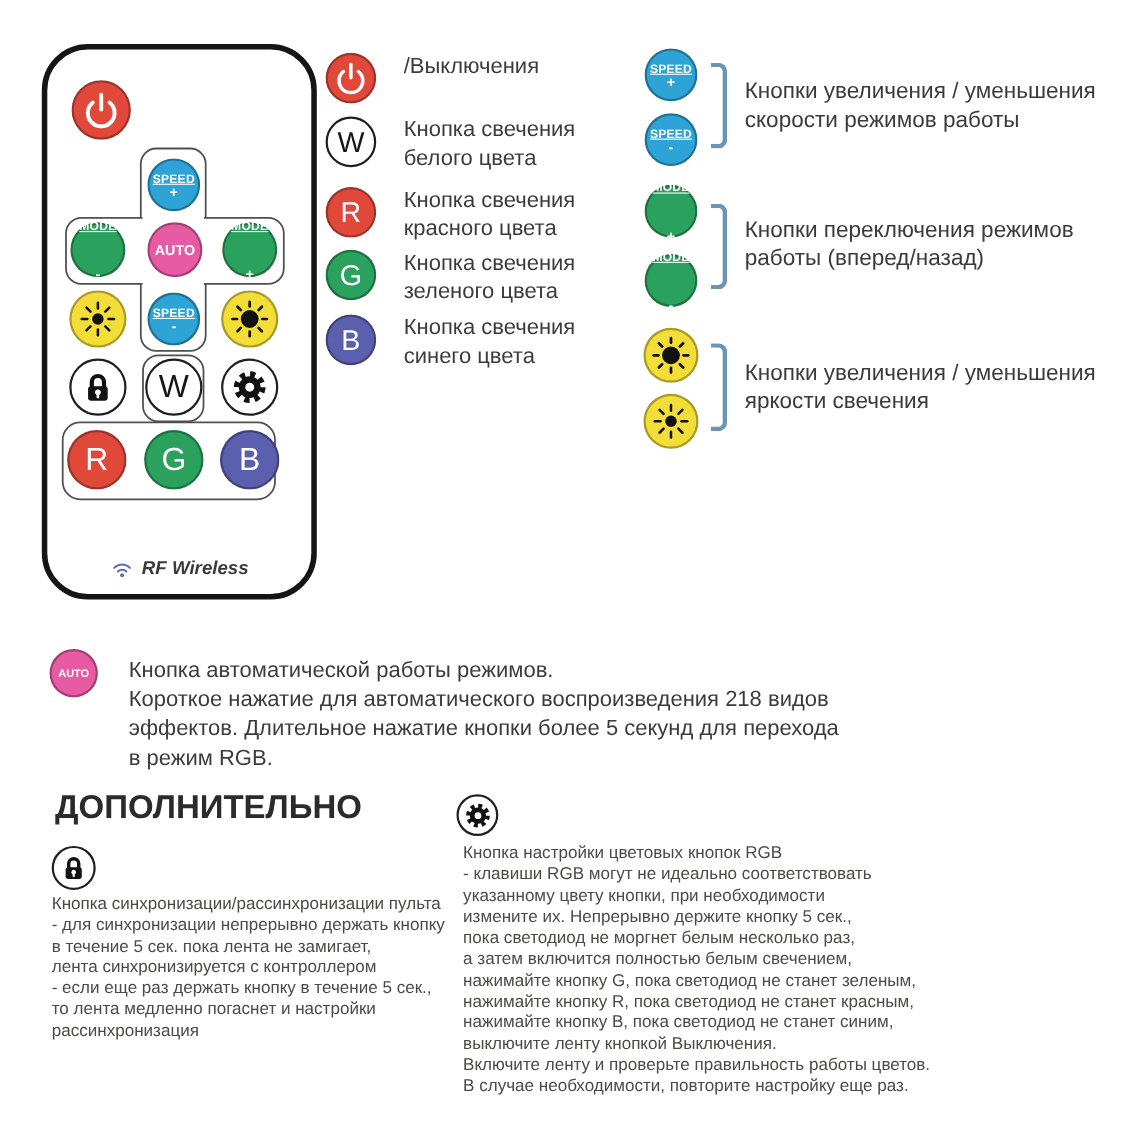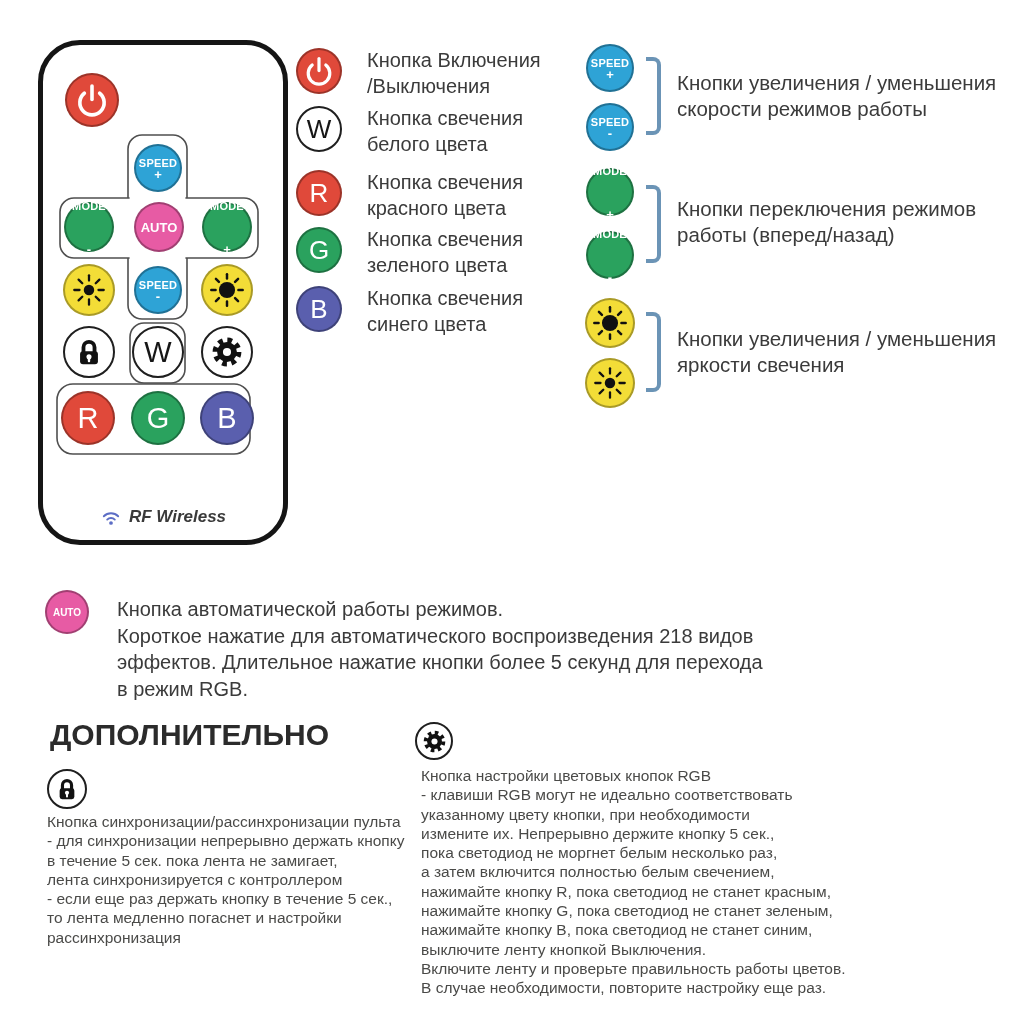--- a/index.html
+++ b/index.html
@@ -11,21 +11,21 @@
   .abs{position:absolute;}
   .circle{border-radius:50%;display:flex;flex-direction:column;align-items:center;justify-content:center;box-sizing:border-box;}
   .cb{border:2px solid rgba(0,0,0,0.30);}          
   .wb{background:#fff;border:2.5px solid #1f1f1f;} 
   .bg-red{background:var(--c-red,#e0493a);}
   .bg-blue{background:var(--c-blue,#2ea3d6);}
   .bg-green{background:var(--c-green,#2aa25e);gap:32px;}
   .bg-pink{background:var(--c-pink,#e75ba4);}
   .bg-yellow{background:var(--c-yellow,#f3dd37);}
   .bg-violet{background:var(--c-violet,#5a5fae);}
-  .l1{font-size:11px;font-weight:600;color:#fff;line-height:12px;letter-spacing:.2px;}
+  .l1{font-size:11px;font-weight:600;color:#fff;line-height:12px;letter-spacing:.2px;text-decoration:underline;}
   .l2{font-size:13px;font-weight:700;color:#fff;line-height:11px;}
   .letterW{color:#161616;font-size:29px;font-weight:400;}
   .letterC{color:#fff;font-size:29px;font-weight:500;}
   .legend-text{font-size:20px;line-height:26px;color:var(--c-text,#3b3b3b);white-space:nowrap;}
   .para{font-size:15.5px;line-height:19.3px;color:#4a4a48;white-space:nowrap;}
   .bracket{width:15px;box-sizing:border-box;border:4px solid var(--c-bracket,#6b94b6);border-left:none;border-radius:0 8px 8px 0;}
   .remote{
     left:38px;top:40px;width:250px;height:505px;box-sizing:border-box;
     border:5px solid #151515;border-radius:42px;background:#fff;
   }
@@ -176,21 +176,20 @@
     <span class="rf-label">RF Wireless</span>
   </div>
 </div>
 
 <div class="abs circle cb bg-red" style="left:296px;top:48px;width:46px;height:46px;color:#fff">
   <svg width="32" height="32">
       <use href="#power-glyph" xlink:href="#power-glyph"></use>
     </svg>
 </div>
 <div class="abs legend-text" style="left:367px;top:47px">
-  <div>Кнопка Включения</div>
   <div>/Выключения</div>
 </div>
 
 <div class="abs circle wb" style="left:296px;top:106px;width:46px;height:46px">
   <span style="color:#161616;font-size:26px">W</span>
 </div>
 <div class="abs legend-text" style="left:367px;top:105px">
   <div>Кнопка свечения</div>
   <div>белого цвета</div>
 </div>
@@ -295,19 +294,19 @@
       <use href="#gear-glyph" xlink:href="#gear-glyph"></use>
     </svg>
 </div>
 <div class="abs para" style="left:421px;top:766px">
   <div>Кнопка настройки цветовых кнопок RGB</div>
   <div>- клавиши RGB могут не идеально соответствовать</div>
   <div>указанному цвету кнопки, при необходимости</div>
   <div>измените их. Непрерывно держите кнопку 5 сек.,</div>
   <div>пока светодиод не моргнет белым несколько раз,</div>
   <div>а затем включится полностью белым свечением,</div>
+  <div>нажимайте кнопку G, пока светодиод не станет зеленым,</div>
   <div>нажимайте кнопку R, пока светодиод не станет красным,</div>
-  <div>нажимайте кнопку G, пока светодиод не станет зеленым,</div>
   <div>нажимайте кнопку B, пока светодиод не станет синим,</div>
   <div>выключите ленту кнопкой Выключения.</div>
   <div>Включите ленту и проверьте правильность работы цветов.</div>
   <div>В случае необходимости, повторите настройку еще раз.</div>
 </div>
 
 </body></html>

